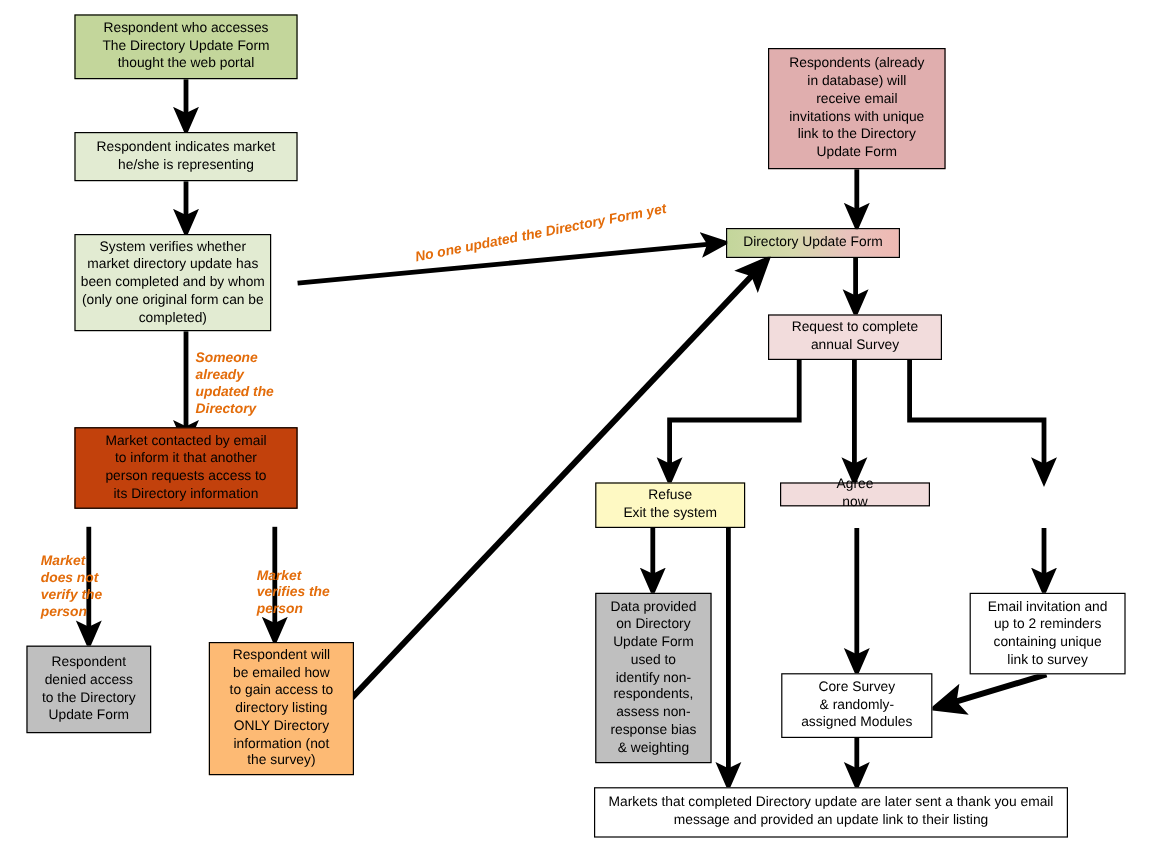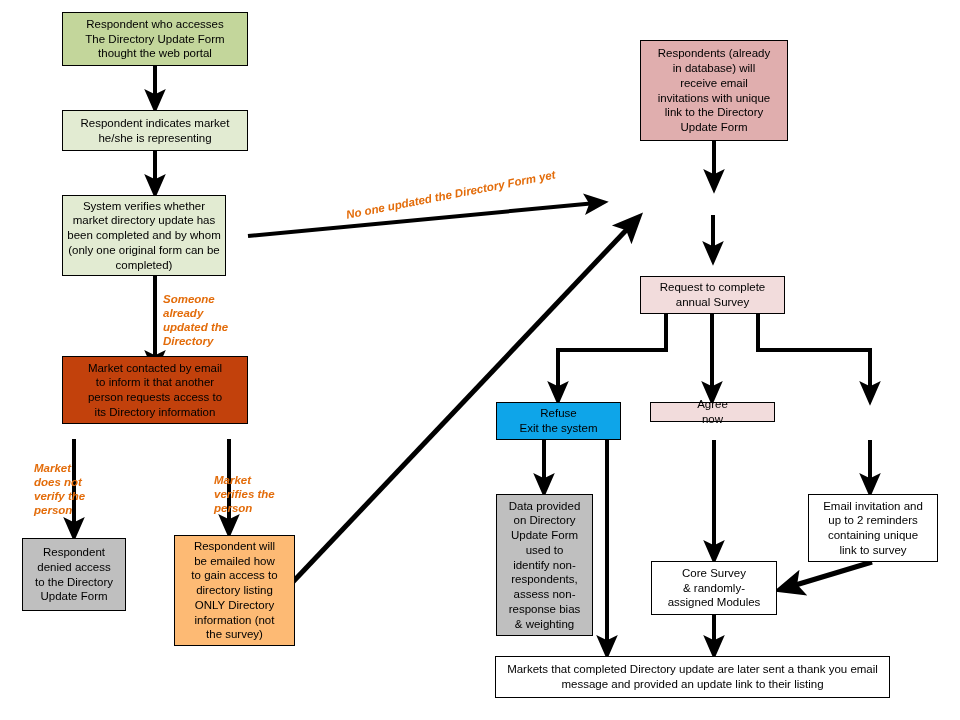--- a/index.html
+++ b/index.html
@@ -146,25 +146,28 @@
 the survey)</span>
   </div>
   <div class="node" style="left: 640px; top: 40px; width: 148px; height: 101px; background-color: rgb(224, 174, 174);">
     <span style="white-space: pre-line;">Respondents (already
 in database) will
 receive email
 invitations with unique
 link to the Directory
 Update Form</span>
   </div>
-  <div class="node" style="left: 640px; top: 276px; width: 145px; height: 38px; background-color: rgb(242, 220, 220);">
+  <div class="node" style="left: 605px; top: 190px; width: 145px; height: 25px; background: linear-gradient(to right, rgb(195, 214, 155) 0%, rgb(214, 217, 172) 38%, rgb(232, 195, 189) 70%, rgb(239, 185, 179) 100%);">
+    <span style="white-space: pre-line;">Directory Update Form</span>
+  </div>
+  <div class="node" style="left: 640px; top: 262px; width: 145px; height: 38px; background-color: rgb(242, 220, 220);">
     <span style="white-space: pre-line;">Request to complete
 annual Survey</span>
   </div>
-  <div class="node" style="left: 496px; top: 402px; width: 125px; height: 38px; background-color: #0ea5e9;">
+  <div class="node" style="left: 496px; top: 402px; width: 125px; height: 38px; background-color: #fef9c3;">
     <span style="white-space: pre-line;">Refuse
 Exit the system</span>
   </div>
   <div class="node" style="left: 650px; top: 402px; width: 125px; height: 20px; background-color: rgb(242, 220, 220);">
     <span style="white-space: pre-line;">Agree
 now</span>
   </div>
   <div class="node" style="left: 496px; top: 494px; width: 97px; height: 142px; background-color: rgb(191, 191, 191);">
     <span style="white-space: pre-line;">Data provided
 on Directory

